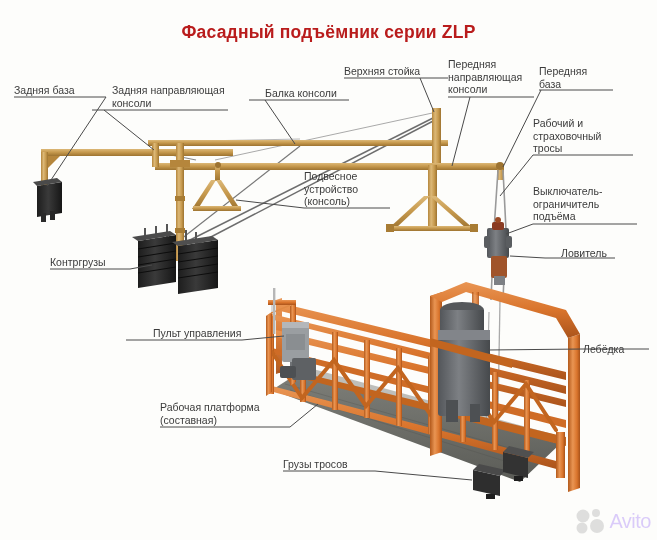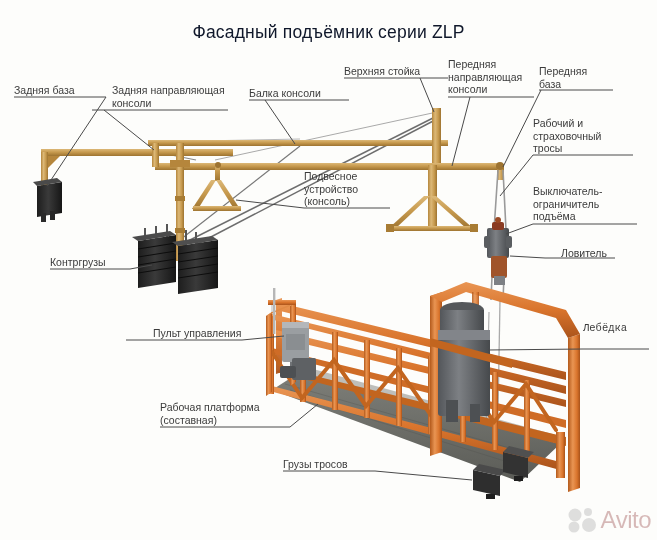--- a/index.html
+++ b/index.html
@@ -8,33 +8,33 @@
     width:657px;height:540px;
     background:#fdfdfb;
     font-family:"Liberation Sans","DejaVu Sans",sans-serif;
     overflow:hidden;
     position:relative;
   }
   #stage{position:absolute;inset:0;width:657px;height:540px;}
   svg.layer{position:absolute;left:0;top:0;width:657px;height:540px;}
   .title{
     position:absolute;left:0;top:22px;width:657px;text-align:center;
-    font-size:17.5px;color:#0f172a;letter-spacing:.2px;font-weight:400;
+    font-size:17.5px;color:#b91c1c;letter-spacing:.2px;font-weight:700;
   }
   .lbl{
     position:absolute;font-size:10.5px;line-height:12.6px;color:#3b3b3b;
     white-space:pre-line;
   }
   .lbl.r{text-align:left;}
   .wm{
     position:absolute;right:6px;bottom:6px;
     display:flex;align-items:center;gap:4px;
     opacity:.30;
   }
-  .wm .wmtxt{font-size:24px;color:#7f1d1d;letter-spacing:-.5px;}
+  .wm .wmtxt{font-size:20px;color:#8b5cf6;letter-spacing:-.5px;}
   .wm .wmdot{display:block;}
 </style>
 </head>
 <body>
 
 <div id="stage">
 
   <div class="title">Фасадный подъёмник серии ZLP</div>
 
   <svg class="layer" viewBox="0 0 657 540" xmlns="http://www.w3.org/2000/svg">
@@ -350,35 +350,35 @@
       <line x1="290" y1="427" x2="318" y2="404"></line>
 
       <line x1="283" y1="471" x2="375" y2="471"></line>
       <line x1="375" y1="471" x2="472" y2="480"></line>
     </g>
   </svg>
 
   <div class="lbl r" style="left:14px;top:84px;width:92px;">Задняя база</div>
   <div class="lbl r" style="left:92px;top:84px;width:140px;margin-left:20px;">Задняя направляющая
 консоли</div>
-  <div class="lbl r" style="left:249px;top:87px;width:104px;">Балка консоли</div>
+  <div class="lbl r" style="left:249px;top:87px;width:104px;text-align:center;">Балка консоли</div>
   <div class="lbl r" style="left:344px;top:65px;width:106px;">Верхняя стойка</div>
   <div class="lbl r" style="left:448px;top:58px;width:88px;">Передняя
 направляющая
 консоли</div>
   <div class="lbl r" style="left:539px;top:65px;width:76px;">Передняя
 база</div>
   <div class="lbl r" style="left:533px;top:185px;width:108px;">Выключатель-
 ограничитель
 подъёма</div>
   <div class="lbl r" style="left:533px;top:117px;width:104px;">Рабочий и
 страховочный
 тросы</div>
   <div class="lbl r" style="left:545px;top:247px;width:72px;margin-left:16px;">Ловитель</div>
-  <div class="lbl r" style="left:583px;top:322px;width:68px;font-family:Liberation Mono, monospace;">Лебёдка</div>
+  <div class="lbl r" style="left:583px;top:343px;width:68px;">Лебёдка</div>
   <div class="lbl r" style="left:304px;top:170px;width:88px;">Подвесное
 устройство
 (консоль)</div>
   <div class="lbl r" style="left:50px;top:256px;width:84px;">Контргрузы</div>
   <div class="lbl r" style="left:126px;top:327px;width:120px;margin-left:27px;">Пульт управления</div>
   <div class="lbl r" style="left:160px;top:401px;width:134px;">Рабочая платформа
 (составная)</div>
   <div class="lbl r" style="left:283px;top:458px;width:96px;">Грузы тросов</div>
 
   <div class="wm">

